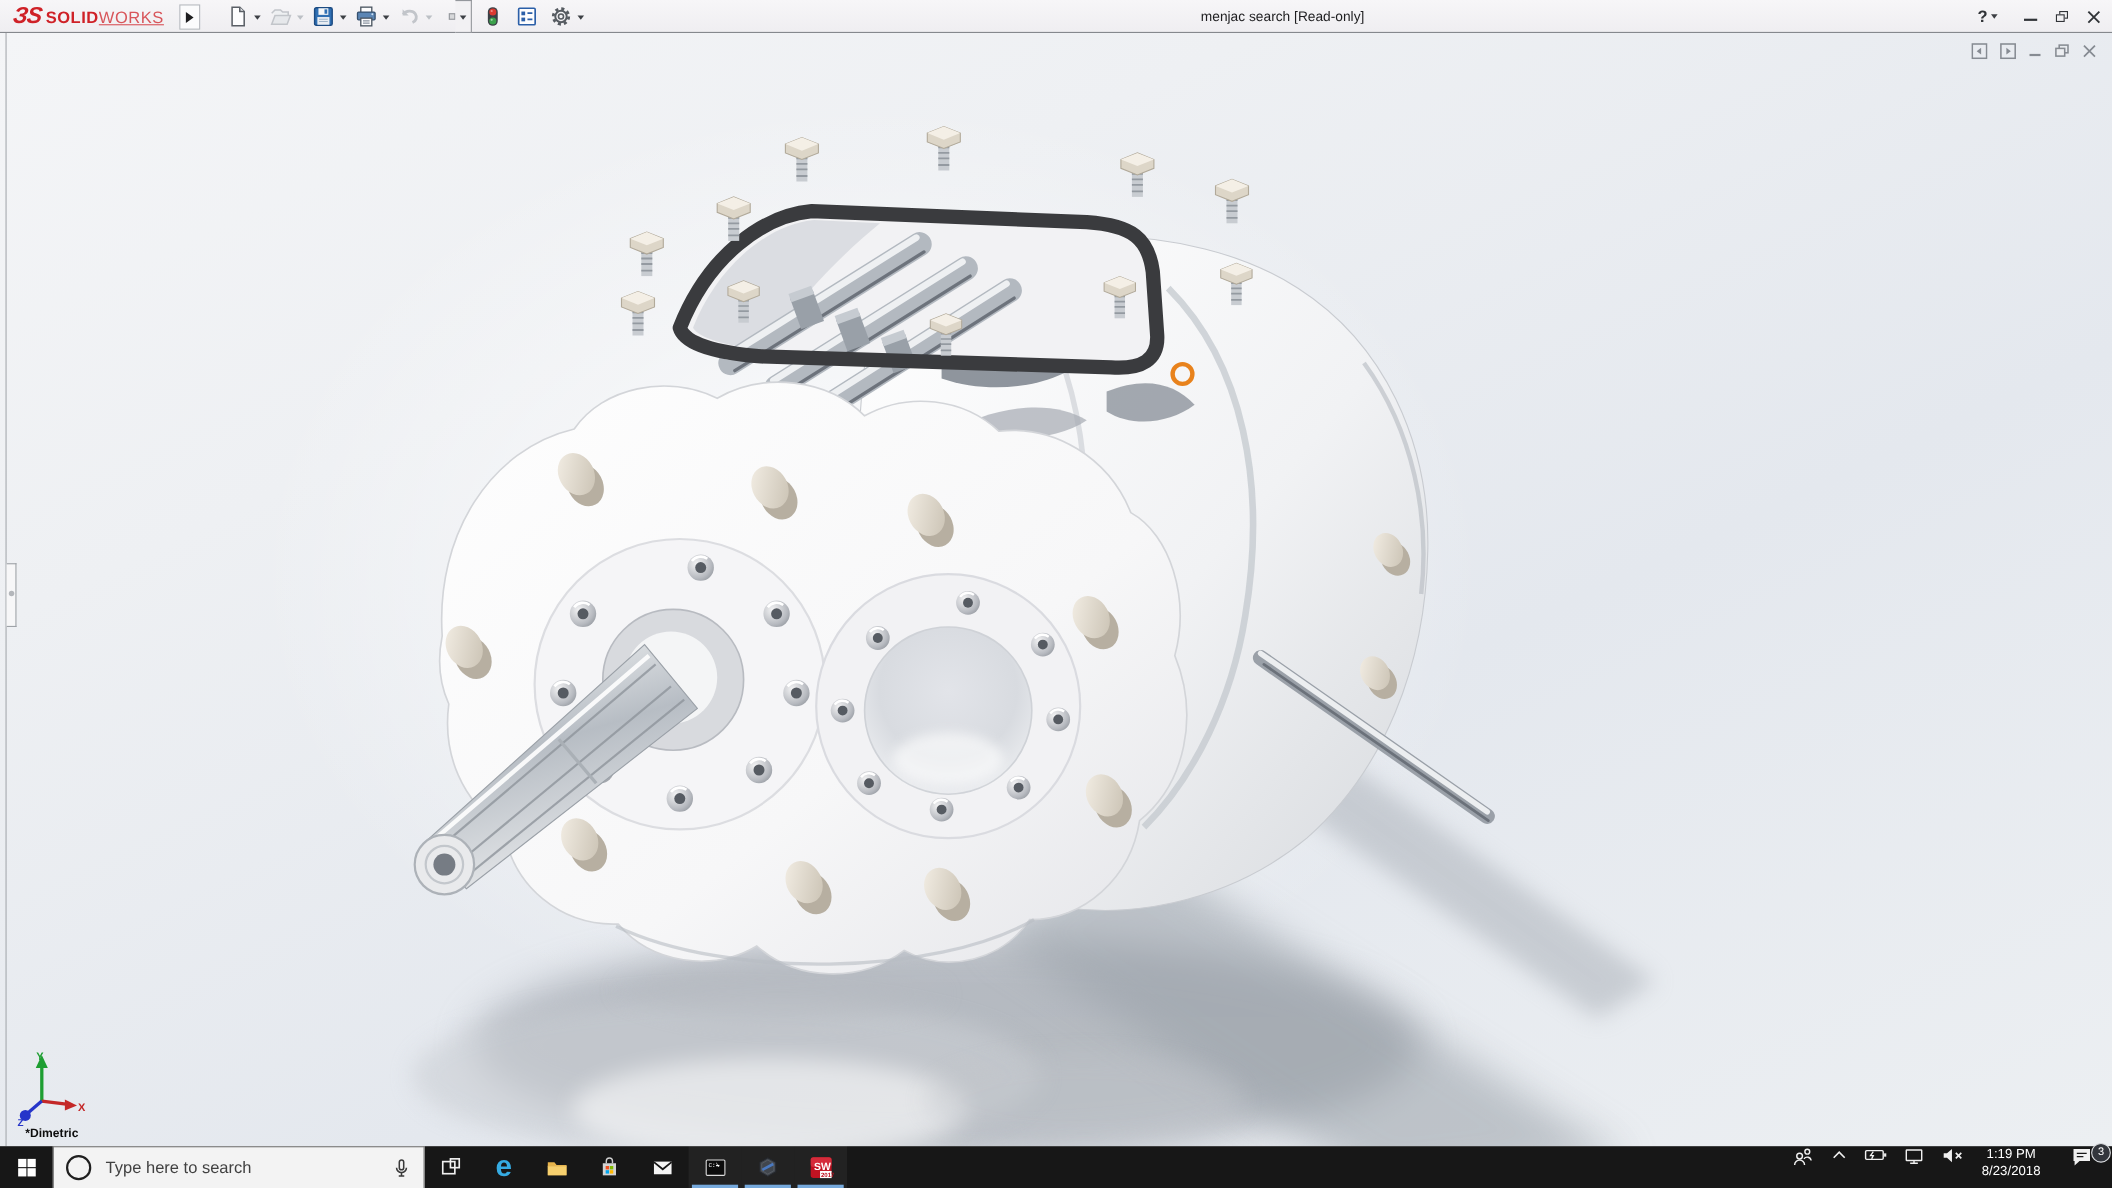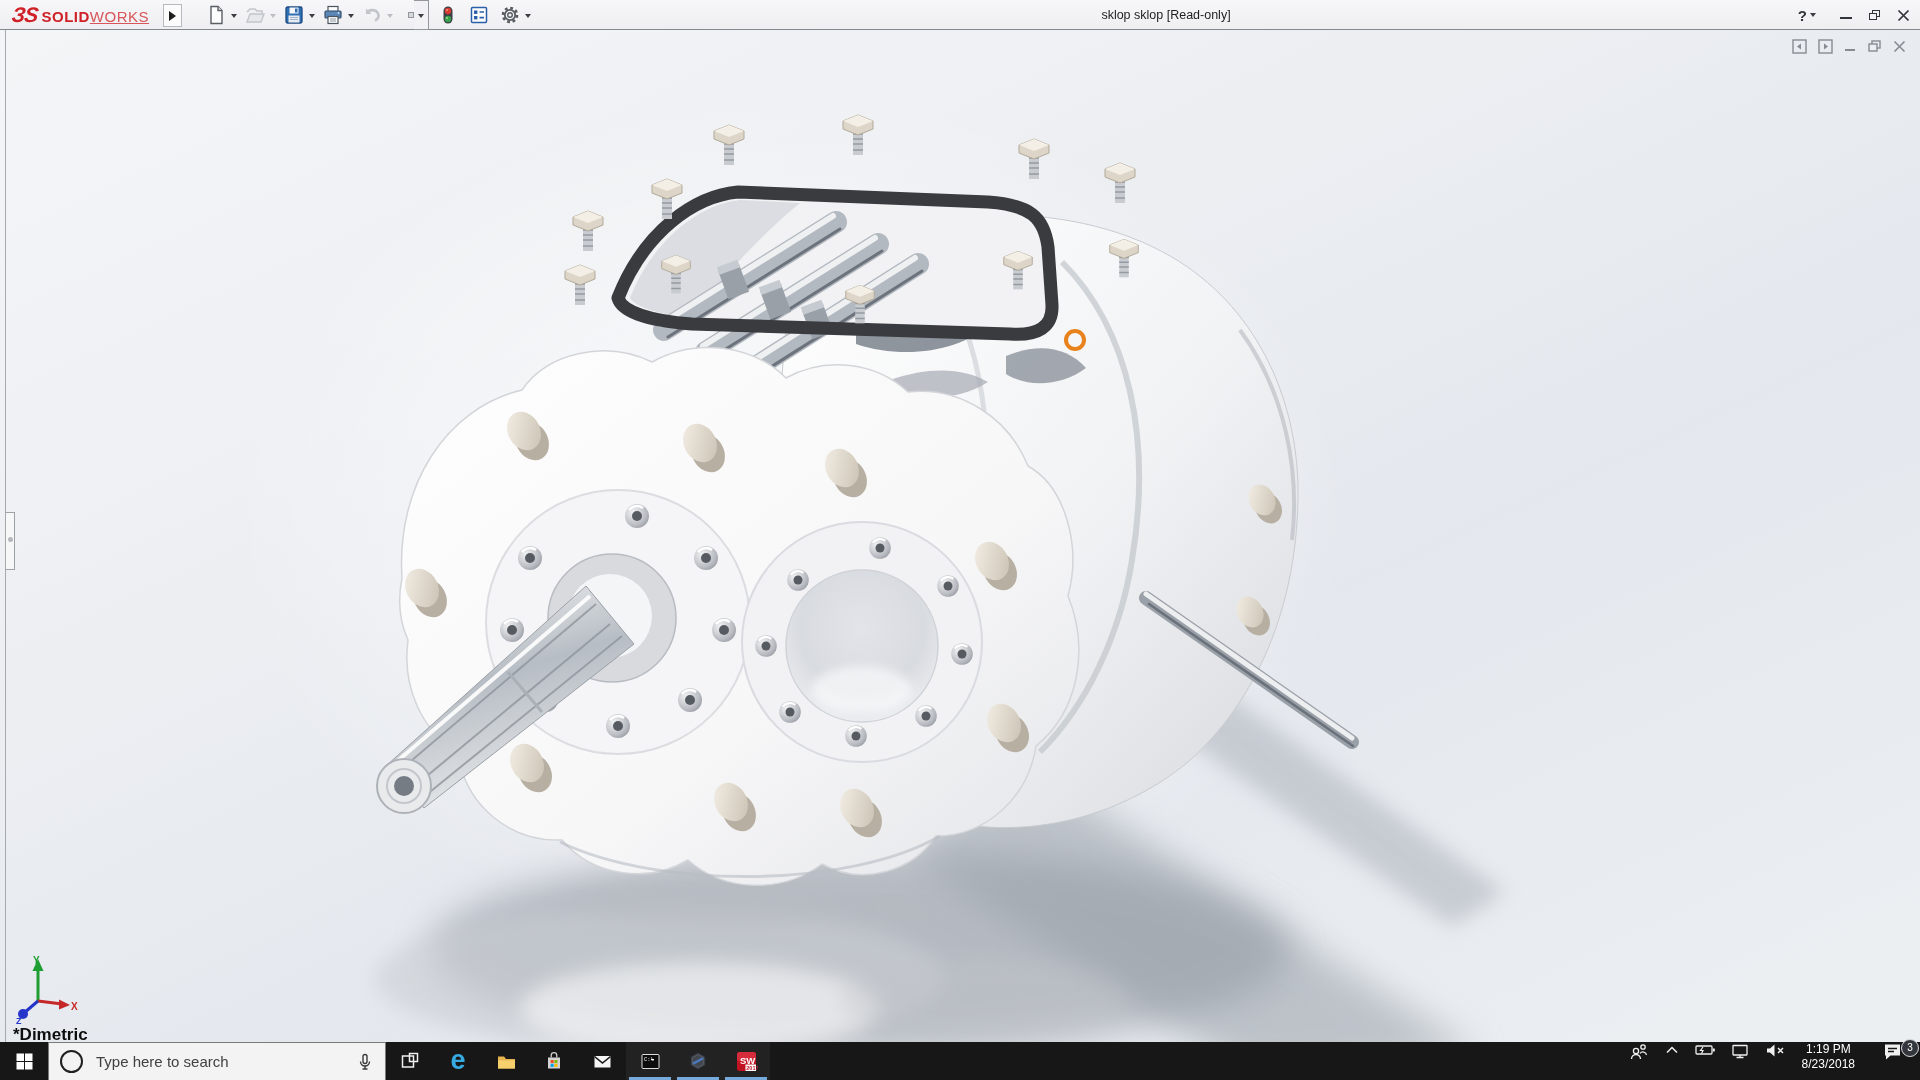--- a/index.html
+++ b/index.html
@@ -40,21 +40,21 @@
     background:linear-gradient(155deg,#f4f5f7 0%,#eef0f3 28%,#e4e8ee 62%,#ecEFF2 100%);}
   .vp-edge{position:absolute;left:5px;top:0;bottom:0;width:1px;background:#a6a9ae;}
   .scene{position:absolute;left:0;top:0;width:1920px;height:1012px;}
   .panel-tab{position:absolute;left:6px;top:482px;width:9px;height:58px;background:#f7f7f8;
     border:1px solid #9ea2a7;border-left:none;box-sizing:border-box;}
   .panel-tab .dot{display:block;width:5px;height:5px;border-radius:50%;background:#b4b7bb;margin:24px auto 0;}
   .doc-controls{position:absolute;right:14px;top:9px;display:flex;align-items:center;gap:11px;}
   .doc-controls svg{display:block;}
   .selection-ring{position:absolute;left:1064px;top:299px;width:14px;height:14px;border:4px solid #e8821c;border-radius:50%;}
   .triad{position:absolute;left:12px;top:923px;}
-  .view-label{position:absolute;left:13px;top:995px;font-size:17px;font-weight:700;color:#0e0e0e;}
+  .view-label{position:absolute;left:23px;top:995px;font-size:11px;font-weight:700;color:#0e0e0e;}
 
   
   .taskbar{position:absolute;left:0;top:1042px;width:1920px;height:38px;background:#171717;
     display:flex;align-items:stretch;}
   .tb-slot{width:48px;display:flex;align-items:center;justify-content:center;position:relative;}
   .tb-slot.running{background:rgba(255,255,255,.05);}
   .runline{position:absolute;left:3px;right:3px;bottom:0;height:3px;background:#76a9dc;}
   .search{width:338px;background:#f3f3f3;border:1px solid #7a7a7a;border-bottom:none;box-sizing:border-box;
     display:flex;align-items:center;padding:15px 11px;gap:11px;}
   .cortana-ring{width:19px;height:19px;border:2.6px solid #1f1f1f;border-radius:50%;flex:none;}
@@ -167,21 +167,21 @@
       <div class="tool">
         <svg viewBox="0 0 22 22">
           <circle cx="11" cy="11" r="7" fill="none" stroke="#565b61" stroke-width="2.6" stroke-dasharray="2.8 2.7"></circle>
           <circle cx="11" cy="11" r="5.2" fill="none" stroke="#565b61" stroke-width="1.8"></circle>
           <circle cx="11" cy="11" r="2.3" fill="#f1f0f2" stroke="#565b61" stroke-width="1.4"></circle>
         </svg>
       </div>
         <span class="caret"></span>
     </div>
 
-    <div class="doc-title">sklop sklop [Read-only]</div>
+    <div class="doc-title">menjac search [Read-only]</div>
 
     <div class="win-controls">
       <span class="help">
         <span>?</span>
         <span class="caret" style="margin-top:2px"></span>
       </span>
       <span class="minbar"></span>
       <span class="restore">
           <span class="r1"></span>
           <span class="r2"></span>

